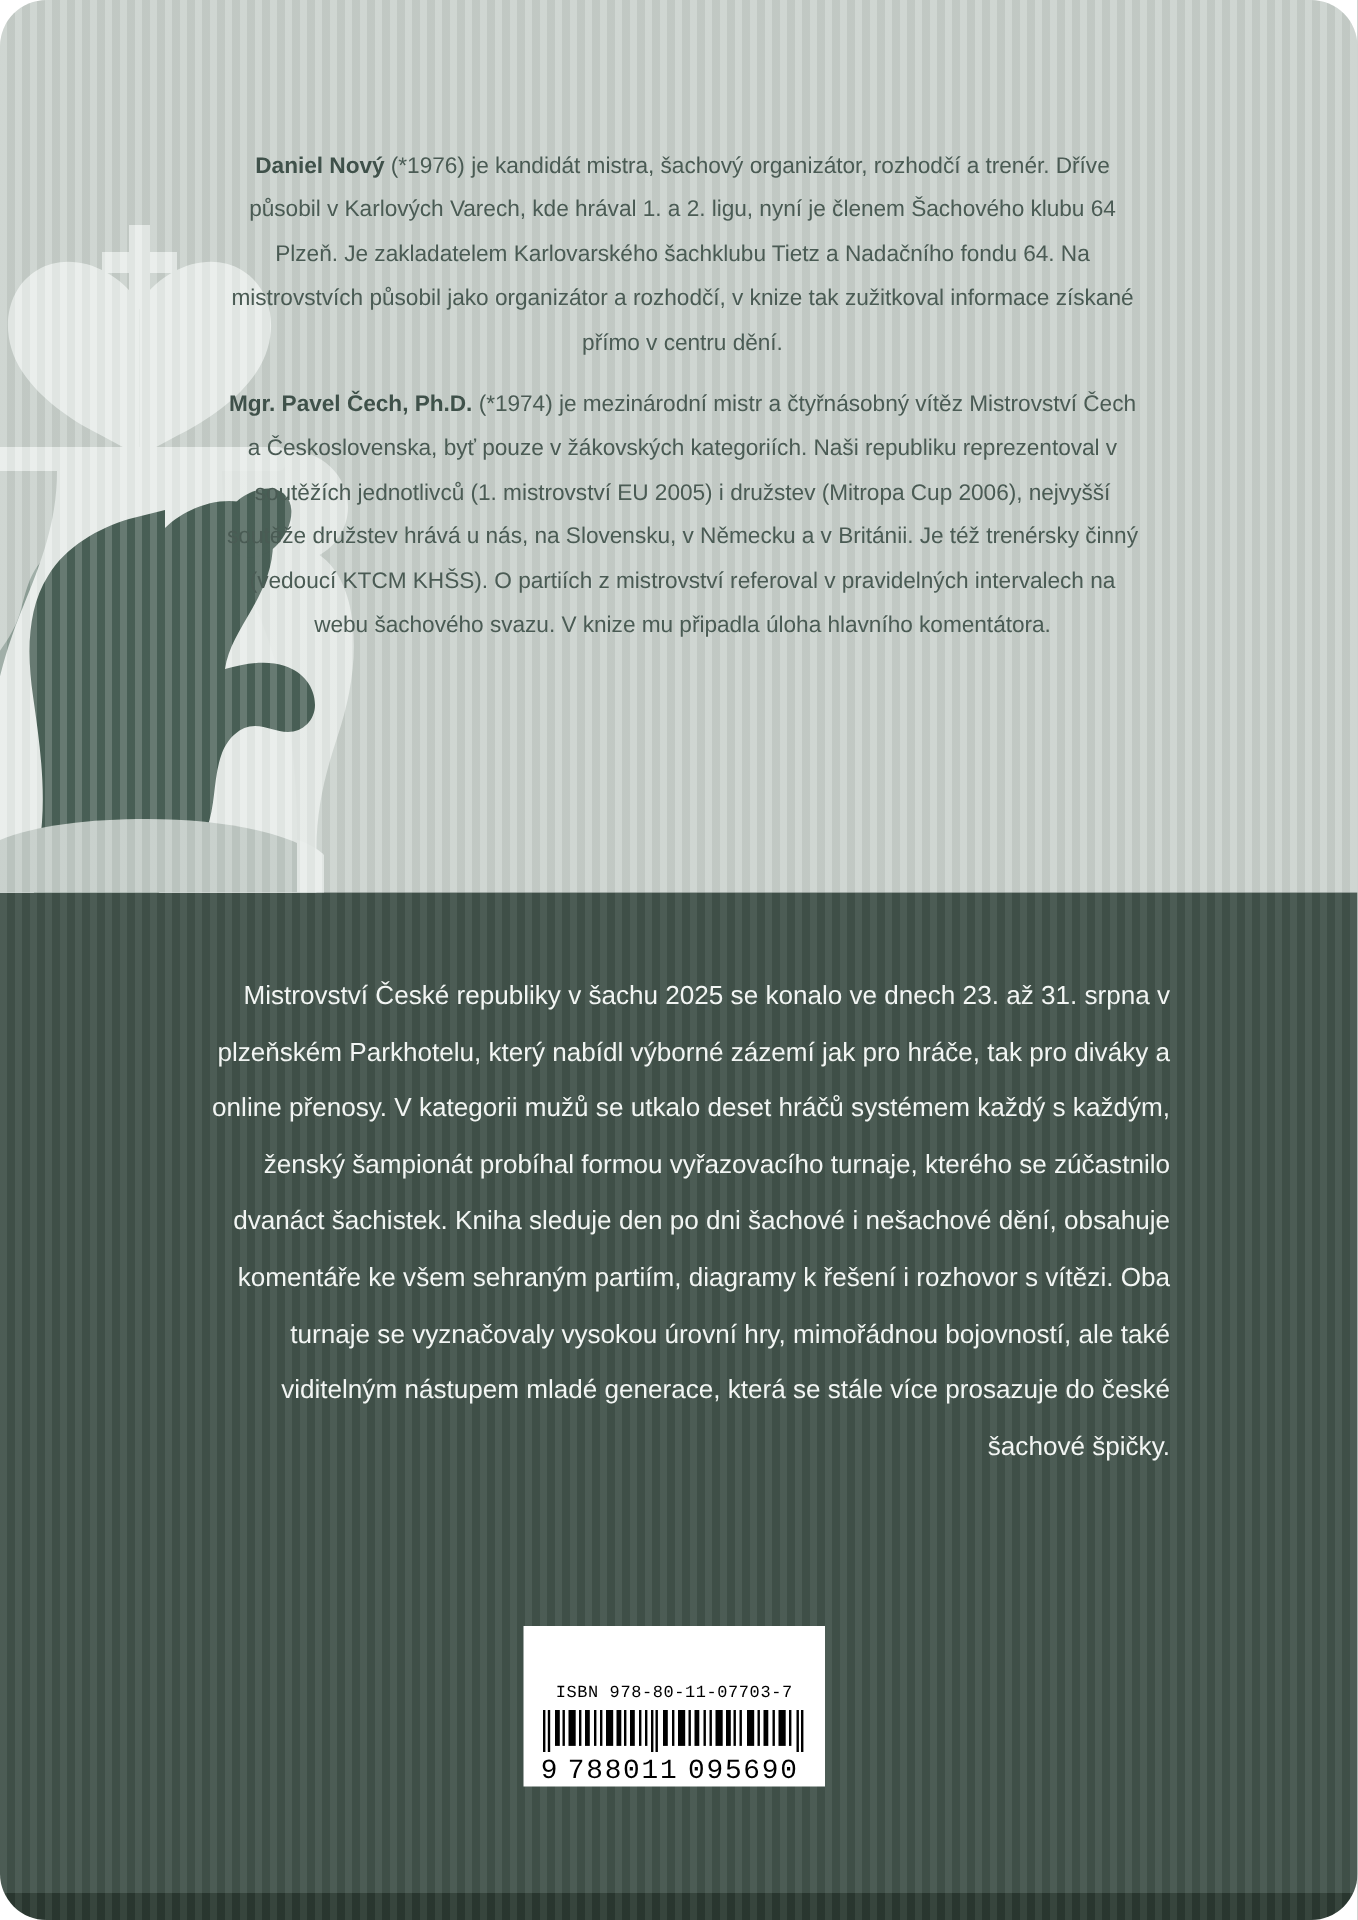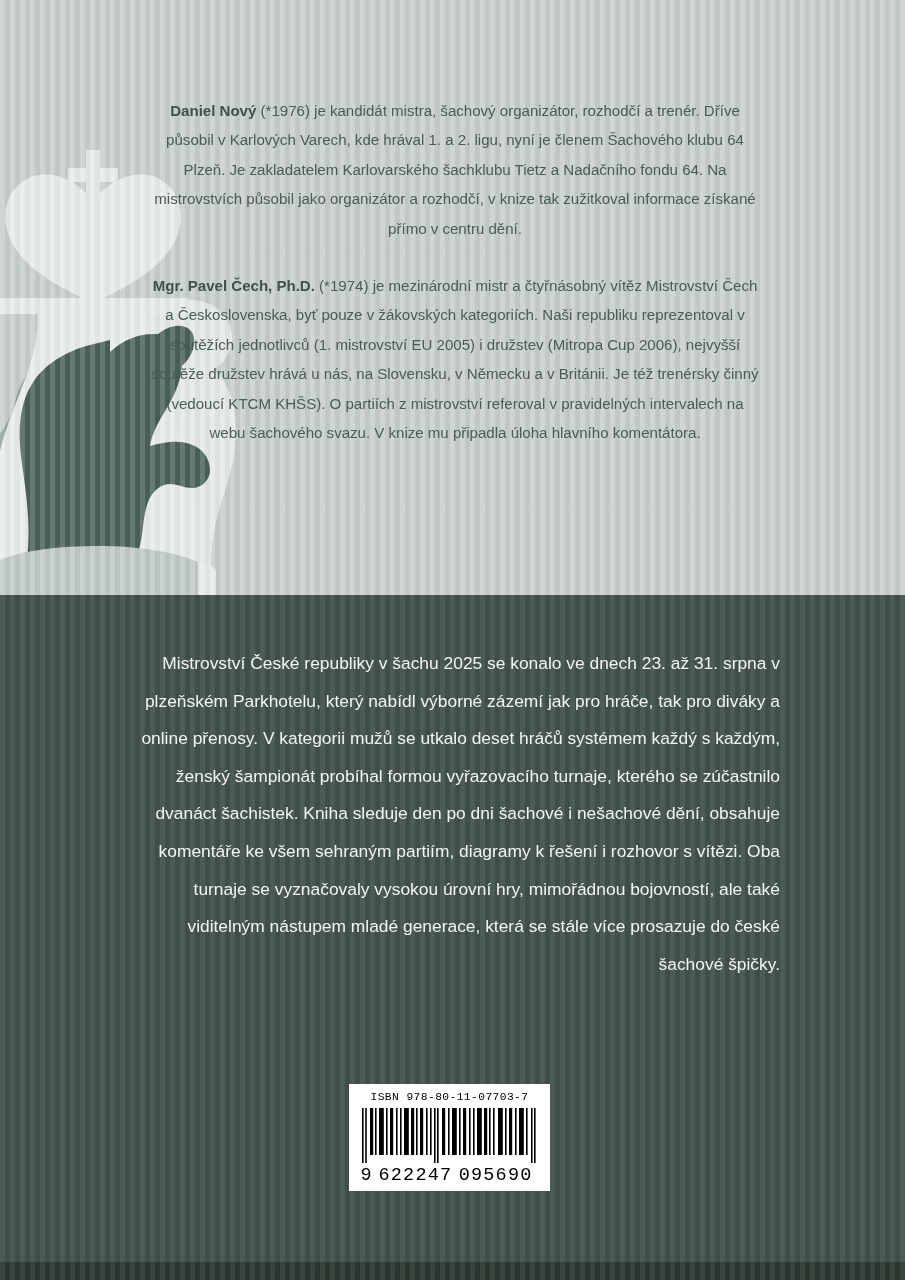--- a/index.html
+++ b/index.html
@@ -10,20 +10,21 @@
     height: 1280px;
     background: #ffffff;
     font-family: "Liberation Sans", sans-serif;
   }
 
   .cover {
     position: relative;
     width: 905px;
     height: 1280px;
     overflow: hidden;
+    border-radius: 31px;
   }
 
   
   .panel-light {
     position: absolute;
     left: 0; top: 0;
     width: 905px;
     height: 595px;
     background-color: #c6cec9;
     overflow: hidden;
@@ -108,21 +109,21 @@
     z-index: 8;
     text-align: center;
   }
   .bio-para {
     color: #4a5b54;
     font-size: 15.1px;
     line-height: 29.4px;
     letter-spacing: -0.02px;
     text-align: center;
   }
-  .bio-para + .bio-para { margin-top: 28px; }
+  .bio-para + .bio-para { margin-top: 12px; }
   .bio-name { font-weight: bold; color: #3f514a; }
 
   .blurb-block {
     position: absolute;
     left: 130px;
     top: 645px;
     width: 650px;
     z-index: 8;
     text-align: center;
   }
@@ -146,20 +147,21 @@
     flex-direction: column;
     align-items: center;
     padding-top: 7px;
   }
   .isbn-text {
     font-family: "Liberation Mono", "DejaVu Sans Mono", monospace;
     font-size: 11.3px;
     letter-spacing: 0.4px;
     color: #000;
     white-space: nowrap;
+    margin-top: 32px;
   }
   .barcode-bars {
     margin-top: 5px;
     width: 176px;
     height: 55px;
   }
   .barcode-digits {
     margin-top: 2px;
     width: 186px;
     display: flex;
@@ -290,21 +292,21 @@
         <rect x="147" y="0" width="3.2" height="47"></rect>
         <rect x="153" y="0" width="1.6" height="47"></rect>
         <rect x="157" y="0" width="4.8" height="47"></rect>
         <rect x="164" y="0" width="1.6" height="47"></rect>
         <rect x="169" y="0" width="1.6" height="55"></rect>
         <rect x="172" y="0" width="1.6" height="55"></rect>
       </g>
     </svg>
     <div class="barcode-digits">
       <span class="digits-left">9</span>
-      <span class="digits-mid">622247</span>
+      <span class="digits-mid">788011</span>
       <span class="digits-right">095690</span>
     </div>
   </div>
 
   <div class="panel-footer">
     <div class="stripes-footer"></div>
   </div>
 
 </div>
 

